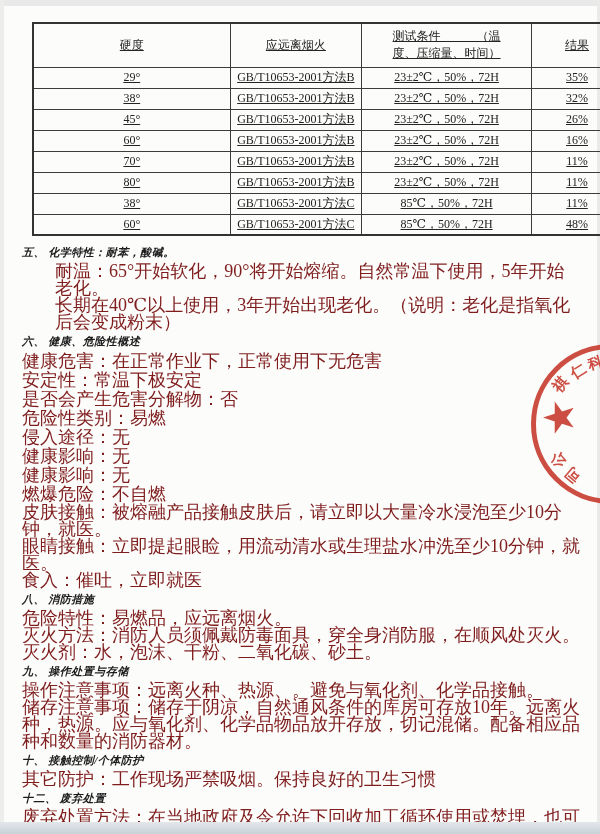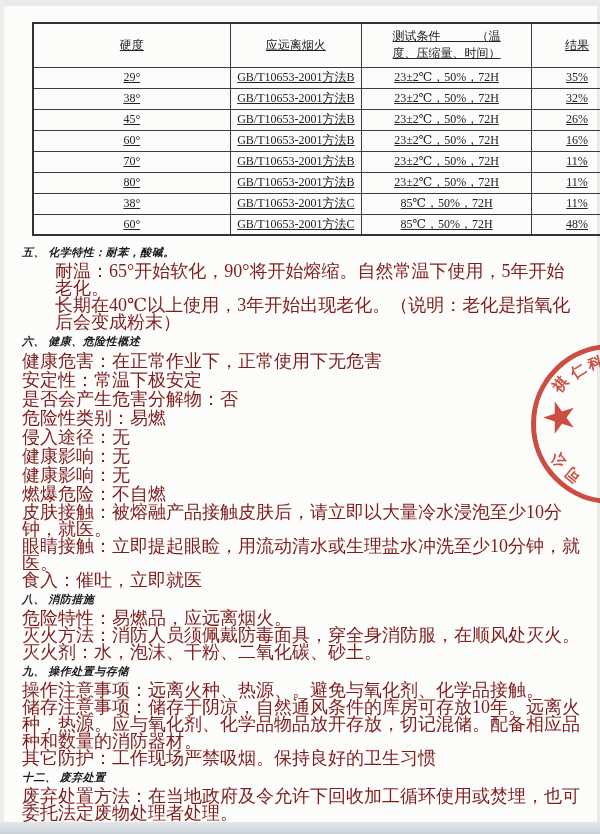--- a/index.html
+++ b/index.html
@@ -162,20 +162,21 @@
         <p>危险特性：易燃品，应远离烟火。</p>
         <p>灭火方法：消防人员须佩戴防毒面具，穿全身消防服，在顺风处灭火。</p>
         <p>灭火剂：水，泡沫、干粉、二氧化碳、砂土。</p>
       </div>
       <div class="section">
         <h2>九、 操作处置与存储</h2>
         <p>操作注意事项：远离火种、热源、。避免与氧化剂、化学品接触。</p>
         <p>储存注意事项：储存于阴凉，自然通风条件的库房可存放10年。远离火种，热源。应与氧化剂、化学品物品放开存放，切记混储。配备相应品种和数量的消防器材。</p>
       </div>
       <div class="section">
+        <h2>十、 接触控制/个体防护</h2>
         <p>其它防护：工作现场严禁吸烟。保持良好的卫生习惯</p>
       </div>
       <div class="section">
         <h2>十二、 废弃处置</h2>
         <p>废弃处置方法：在当地政府及令允许下回收加工循环使用或焚埋，也可委托法定废物处理者处理。</p>
       </div>
     </div>
 
   <div class="stamp">
     <div class="stamp-ring" style="border-color: rgb(198, 53, 40);"></div>

